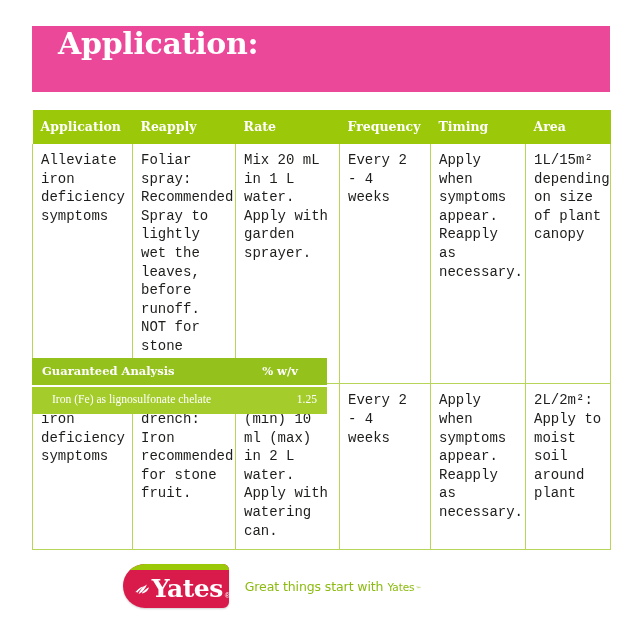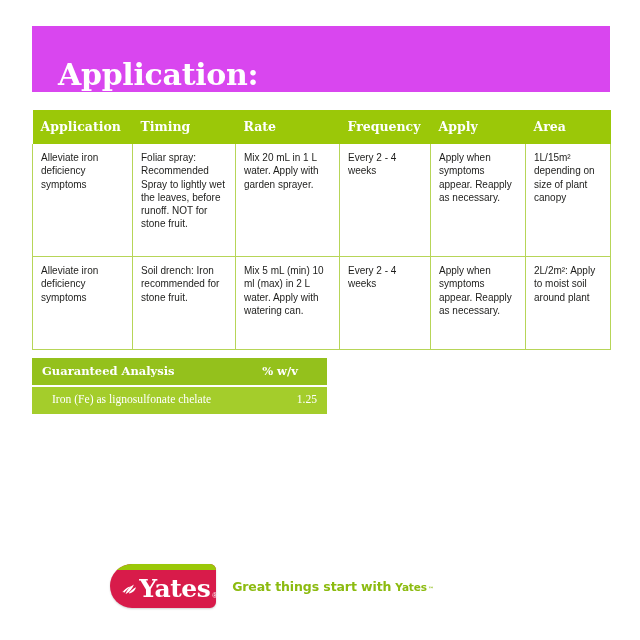--- a/index.html
+++ b/index.html
@@ -22,23 +22,23 @@
     height: 640px;
   }
 
   
   .title-banner {
     position: absolute;
     left: 32px;
     top: 26px;
     width: 578px;
     height: 66px;
-    background: #d946ef;
-    display: flex;
-    align-items: flex-end;
+    background: #ec4899;
+    display: flex;
+    align-items: flex-start;
   }
   .title-text {
     color: #ffffff;
     font-family: "DejaVu Serif", "Liberation Serif", serif;
     font-weight: bold;
     font-size: 30px;
     letter-spacing: -0.3px;
     padding-left: 26px;
   }
 
@@ -60,22 +60,22 @@
     font-size: 12.5px;
     text-align: left;
     padding: 9px 8px 10px 8px;
     border: none;
     vertical-align: middle;
   }
   .app-table td {
     border: 1px solid #B7D558;
     border-top: none;
     color: #1d1d1b;
-    font-family: Liberation Sans, sans-serif;
-    font-size: 10px;
+    font-family: Liberation Mono, monospace;
+    font-size: 14px;
     line-height: 1.33;
     padding: 7px 8px 9px 8px;
     vertical-align: top;
   }
   .app-table tr.row-1 td { height: 96px; }
   .app-table tr.row-2 td { height: 76px; }
   .app-table td.first-col { border-left: 1px solid #B7D558; }
 
   .col-application { width: 100px; }
   .col-method      { width: 103px; }
@@ -174,21 +174,21 @@
     position: relative;
     margin-top: 18px;
     margin-left: 2px;
     color: #ffffff;
     font-size: 7px;
     font-family: "Liberation Sans", sans-serif;
   }
   .tagline {
     color: #8CBB10;
     font-family: "DejaVu Sans", "Liberation Sans", sans-serif;
-    font-weight: bold;
+    font-weight: normal;
     font-size: 12.5px;
     letter-spacing: -0.1px;
     display: flex;
     align-items: baseline;
   }
   .tagline-brand {
     font-size: 10.5px;
     margin-left: 4px;
   }
   .tagline-tm {
@@ -211,24 +211,24 @@
       <col class="col-application">
       <col class="col-method">
       <col class="col-rate">
       <col class="col-frequency">
       <col class="col-timing">
       <col class="col-area">
     </colgroup>
     <thead>
       <tr>
         <th>Application</th>
-        <th>Timing</th>
+        <th>Reapply</th>
         <th>Rate</th>
         <th>Frequency</th>
-        <th>Apply</th>
+        <th>Timing</th>
         <th>Area</th>
       </tr>
     </thead>
     <tbody>
       <tr class="row-1">
         <td class="first-col">Alleviate iron deficiency symptoms</td>
         <td>Foliar spray: Recommended Spray to lightly wet the leaves, before runoff. NOT for stone fruit.</td>
         <td>Mix 20 mL in 1 L water. Apply with garden sprayer.</td>
         <td>Every 2 - 4 weeks</td>
         <td>Apply when symptoms appear. Reapply as necessary.</td>

